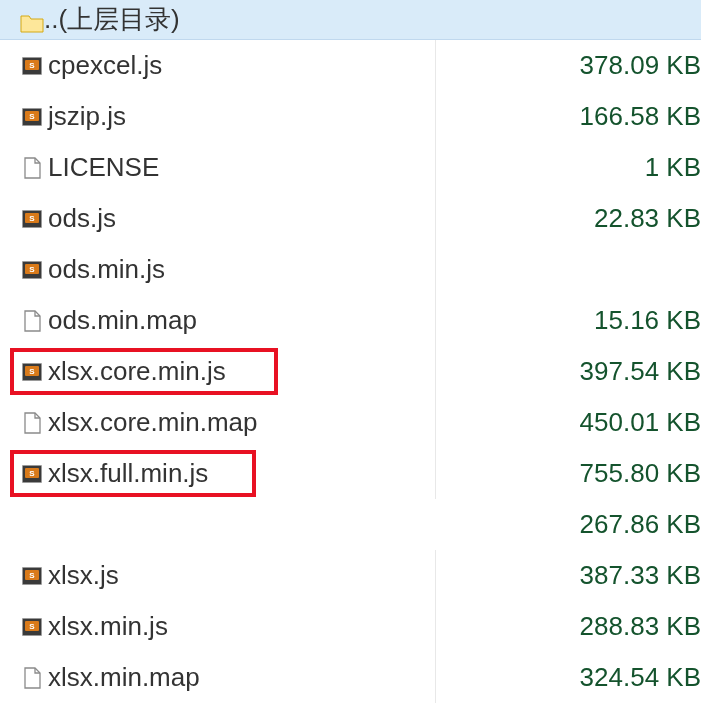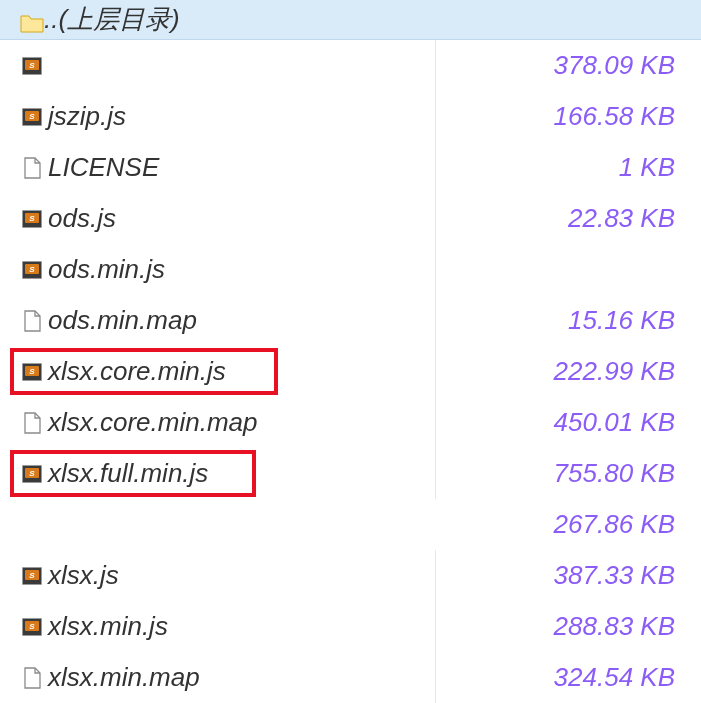--- a/index.html
+++ b/index.html
@@ -11,21 +11,20 @@
       font-family: "Segoe UI", Tahoma, sans-serif;
       font-size: 26px;
       color: #333;
       background: #fff;
       width: 701px;
       height: 703px;
       overflow: hidden;
     }
     .file-list {
       width: 100%;
-      font-style: italic;
     }
     .parent-row {
       display: flex;
       align-items: center;
       height: 40px;
       background: #d9ebf9;
       border-bottom: 1px solid #c0d8ee;
       padding-left: 20px;
     }
     .row {
@@ -39,22 +38,22 @@
       align-items: center;
       width: 436px;
       padding-left: 20px;
       gap: 4px;
       height: 100%;
       border-right: 1px solid #e8e8e8;
     }
     .size-cell {
       flex: 1;
       text-align: right;
-      padding-right: 26px;
-      color: #8b5cf6;
+      padding-right: 0;
+      color: #14532d;
       height: 100%;
       display: flex;
       align-items: center;
       justify-content: flex-end;
     }
     .file-icon {
       width: 24px;
       height: 24px;
       flex-shrink: 0;
     }
@@ -93,20 +92,21 @@
 
   <div id="rows">
       <div class="row">
         <div class="name-cell">
           <span class="file-icon"><svg viewBox="0 0 24 24" width="24" height="24">
     <rect x="2" y="3" width="20" height="18" rx="1" fill="#9a9a9a"></rect>
     <rect x="3" y="4" width="18" height="16" fill="#3a3a3a"></rect>
     <rect x="5" y="6" width="14" height="10" rx="1" fill="#d97a1a"></rect>
     <text x="12" y="14" font-size="8" fill="#fff" text-anchor="middle" font-weight="bold">S</text>
   </svg></span>
+          <span class="filename">cpexcel.js</span>
         </div>
         <div class="size-cell">378.09 KB</div>
       </div>
       <div class="row">
         <div class="name-cell">
           <span class="file-icon"><svg viewBox="0 0 24 24" width="24" height="24">
     <rect x="2" y="3" width="20" height="18" rx="1" fill="#9a9a9a"></rect>
     <rect x="3" y="4" width="18" height="16" fill="#3a3a3a"></rect>
     <rect x="5" y="6" width="14" height="10" rx="1" fill="#d97a1a"></rect>
     <text x="12" y="14" font-size="8" fill="#fff" text-anchor="middle" font-weight="bold">S</text>
@@ -161,21 +161,21 @@
       <div class="row">
         <div class="name-cell">
           <span class="file-icon"><svg viewBox="0 0 24 24" width="24" height="24">
     <rect x="2" y="3" width="20" height="18" rx="1" fill="#9a9a9a"></rect>
     <rect x="3" y="4" width="18" height="16" fill="#3a3a3a"></rect>
     <rect x="5" y="6" width="14" height="10" rx="1" fill="#d97a1a"></rect>
     <text x="12" y="14" font-size="8" fill="#fff" text-anchor="middle" font-weight="bold">S</text>
   </svg></span>
           <span class="filename">xlsx.core.min.js</span>
         </div>
-        <div class="size-cell">222.99 KB</div>
+        <div class="size-cell">397.54 KB</div>
         <div class="highlight-box hb1"></div>
       </div>
       <div class="row">
         <div class="name-cell">
           <span class="file-icon"><svg viewBox="0 0 24 24" width="24" height="24">
     <path d="M5 2 L15 2 L20 7 L20 22 L5 22 Z" fill="#ffffff" stroke="#8a8a8a" stroke-width="1.3"></path>
     <path d="M15 2 L15 7 L20 7" fill="none" stroke="#8a8a8a" stroke-width="1.3"></path>
   </svg></span>
           <span class="filename">xlsx.core.min.map</span>
         </div>

